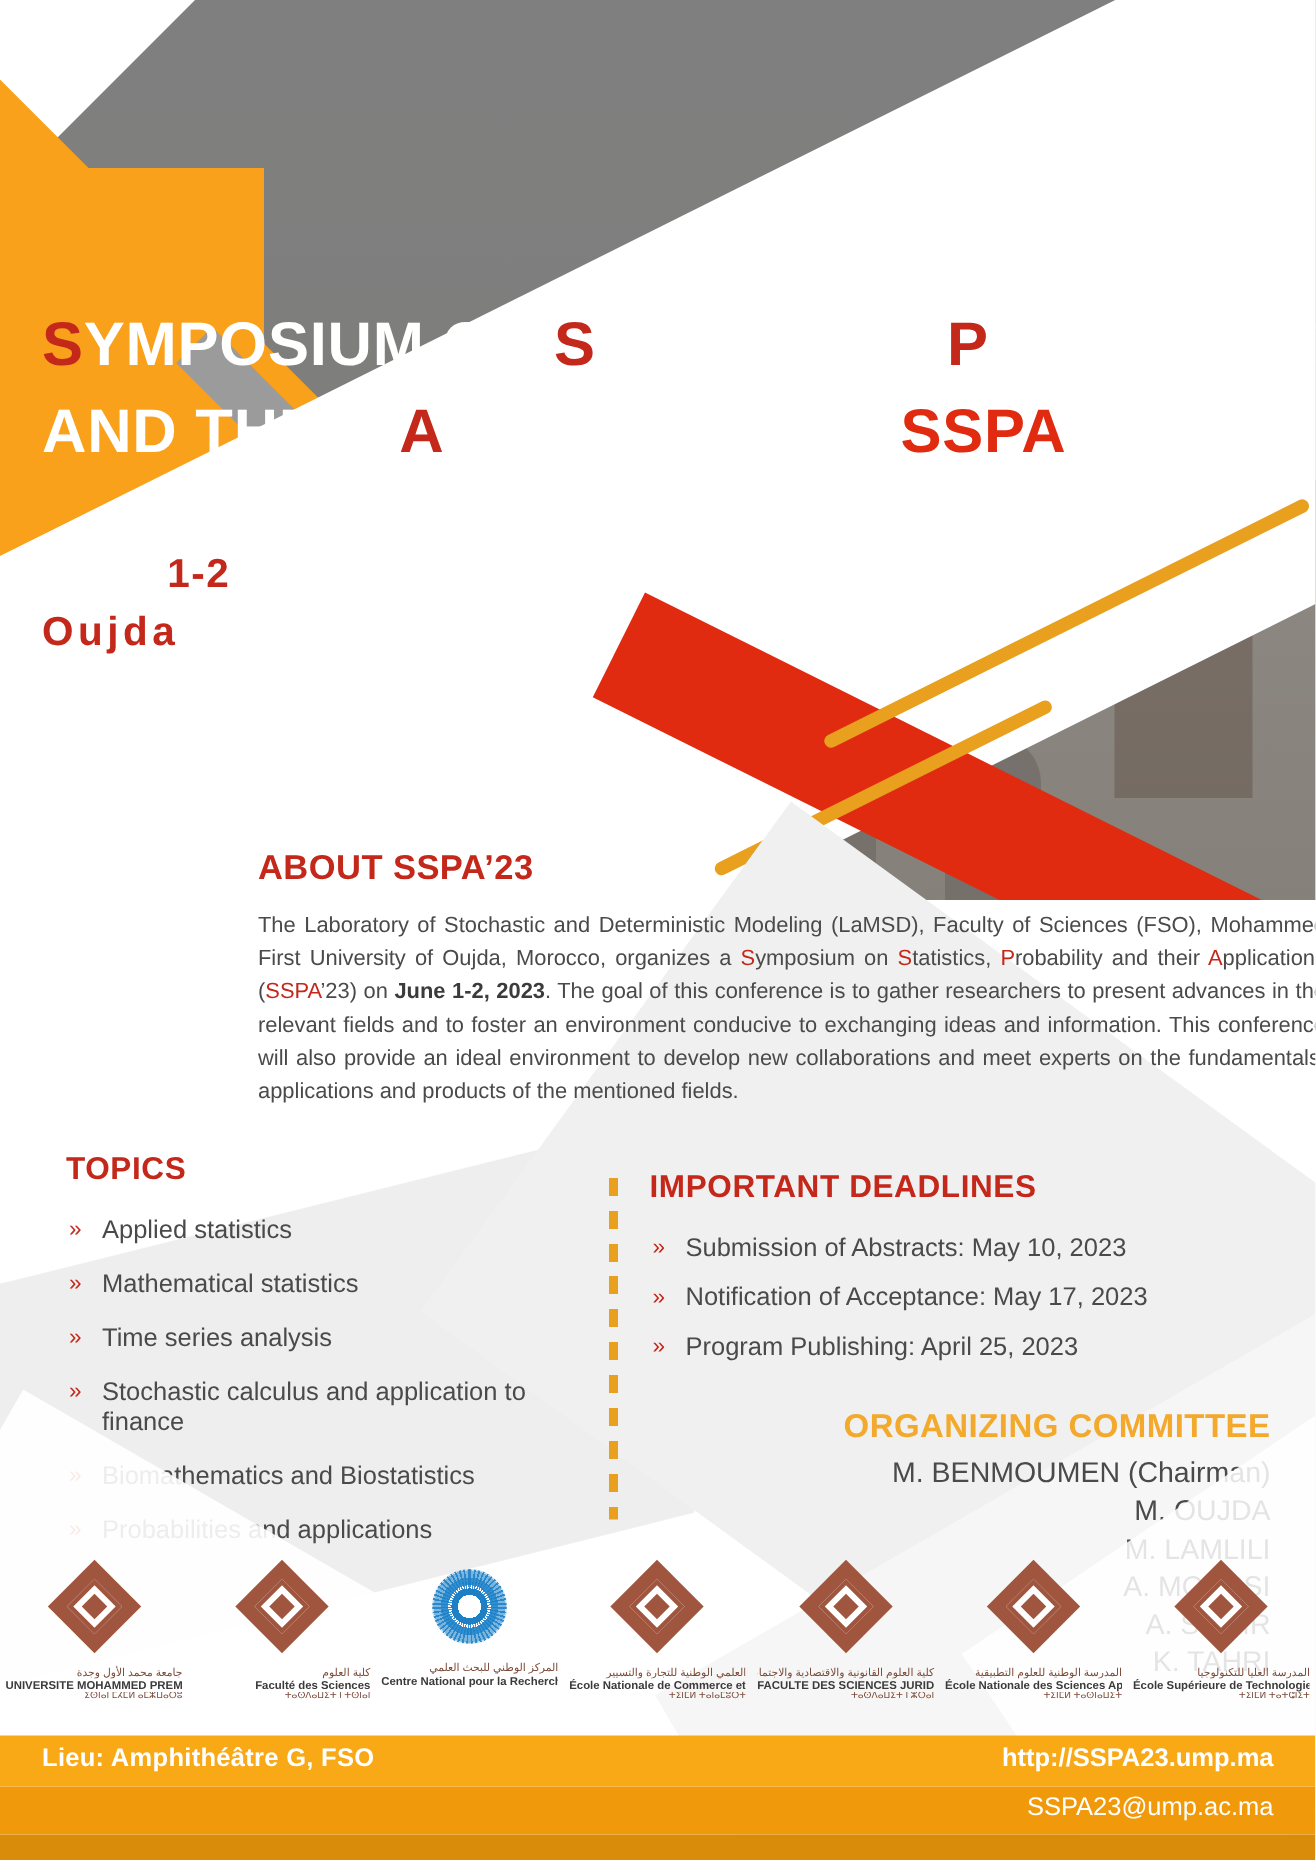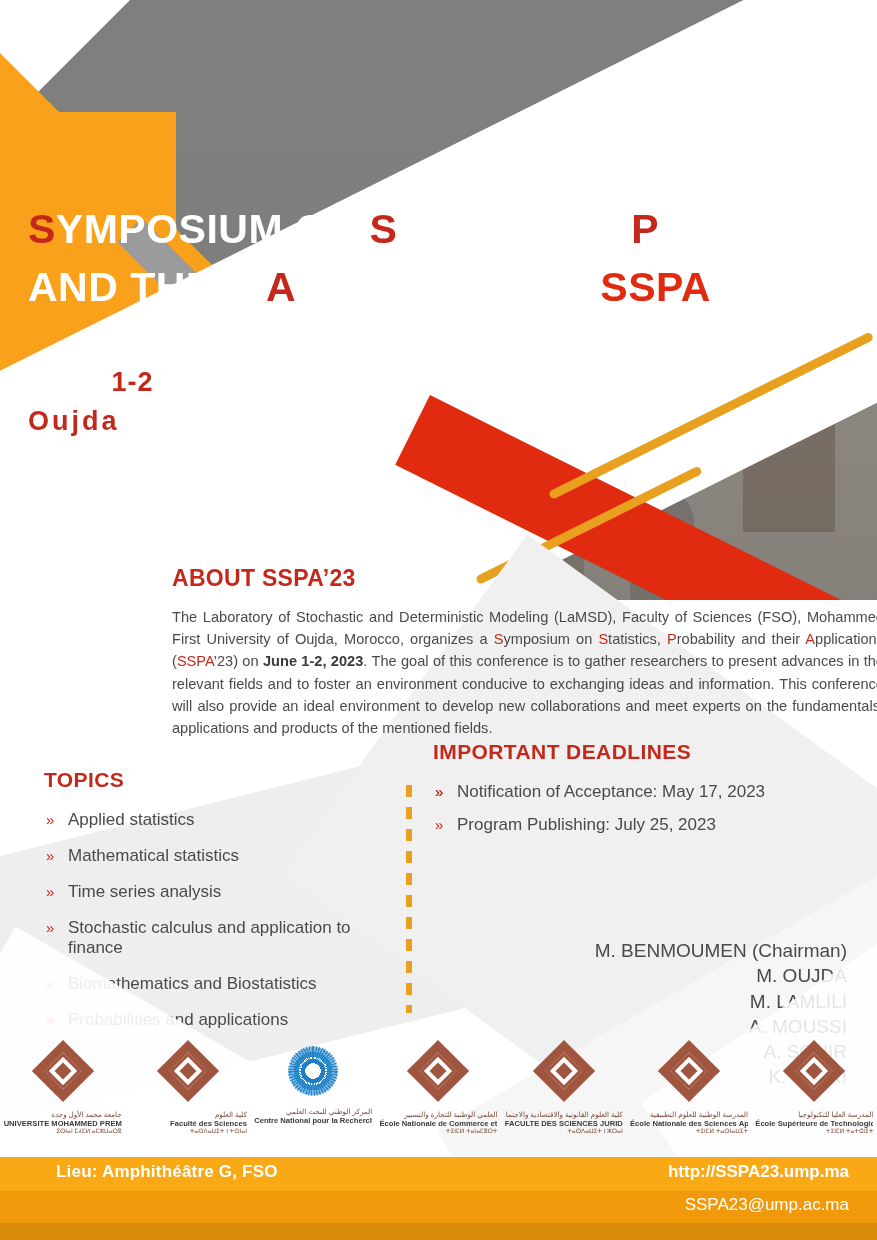--- a/index.html
+++ b/index.html
@@ -309,21 +309,21 @@
     position: absolute;
     left: 406px; top: 785px;
     width: 6px; height: 228px;
     background: repeating-linear-gradient(180deg, #e8a01e 0 12px, transparent 12px 22px);
     z-index: 3;
   }
 
   
   .deadlines {
     position: absolute;
-    left: 433px; top: 740px;
+    left: 433px; top: 780px;
     width: 420px;
     z-index: 3;
   }
   .deadlines .bullets li {
     margin-bottom: 13px;
     font-size: 17px;
   }
 
   
   .committee {
@@ -473,21 +473,20 @@
     width: 877px; height: 17px;
     background: #d98c0a;
   }
   .footer-left {
     position: absolute;
     left: 28px; top: 5px;
     font-size: 17px;
     font-weight: bold;
     color: #ffffff;
     letter-spacing: .2px;
-    margin-left: 28px;
   }
   .footer-url {
     position: absolute;
     right: 28px; top: 5px;
     font-size: 17px;
     font-weight: bold;
     color: #ffffff;
   }
   .footer-mail {
     position: absolute;
@@ -564,27 +563,28 @@
         <li><span class="bul">»</span><span>Biomathematics and Biostatistics</span></li>
         <li><span class="bul">»</span><span>Probabilities and applications</span></li>
       </ul>
   </div>
 
   <div class="divider"></div>
 
   <div class="deadlines">
     <div class="sec-title">IMPORTANT DEADLINES</div>
     <ul class="bullets" id="deadlines-list">
-        <li><span class="bul">»</span></li>
+        <li><span class="bul">»</span><span>Submission of Abstracts: May 10, 2023</span></li>
         <li><span class="bul">»</span><span>Notification of Acceptance: May 17, 2023</span></li>
-        <li><span class="bul">»</span><span>Program Publishing: July 25, 2023</span></li>
+        <li><span class="bul">»</span><span>Program Publishing: April 25, 2023</span></li>
       </ul>
   </div>
 
   <div class="committee">
+    <h3>ORGANIZING COMMITTEE</h3>
     <div id="committee-list">
         <div class="member">M. BENMOUMEN (Chairman)</div>
         <div class="member">M. OUJDA</div>
         <div class="member">M. LAMLILI</div>
         <div class="member">A. MOUSSI</div>
         <div class="member">A. SGHIR</div>
         <div class="member">K. TAHRI</div>
       </div>
   </div>
 

